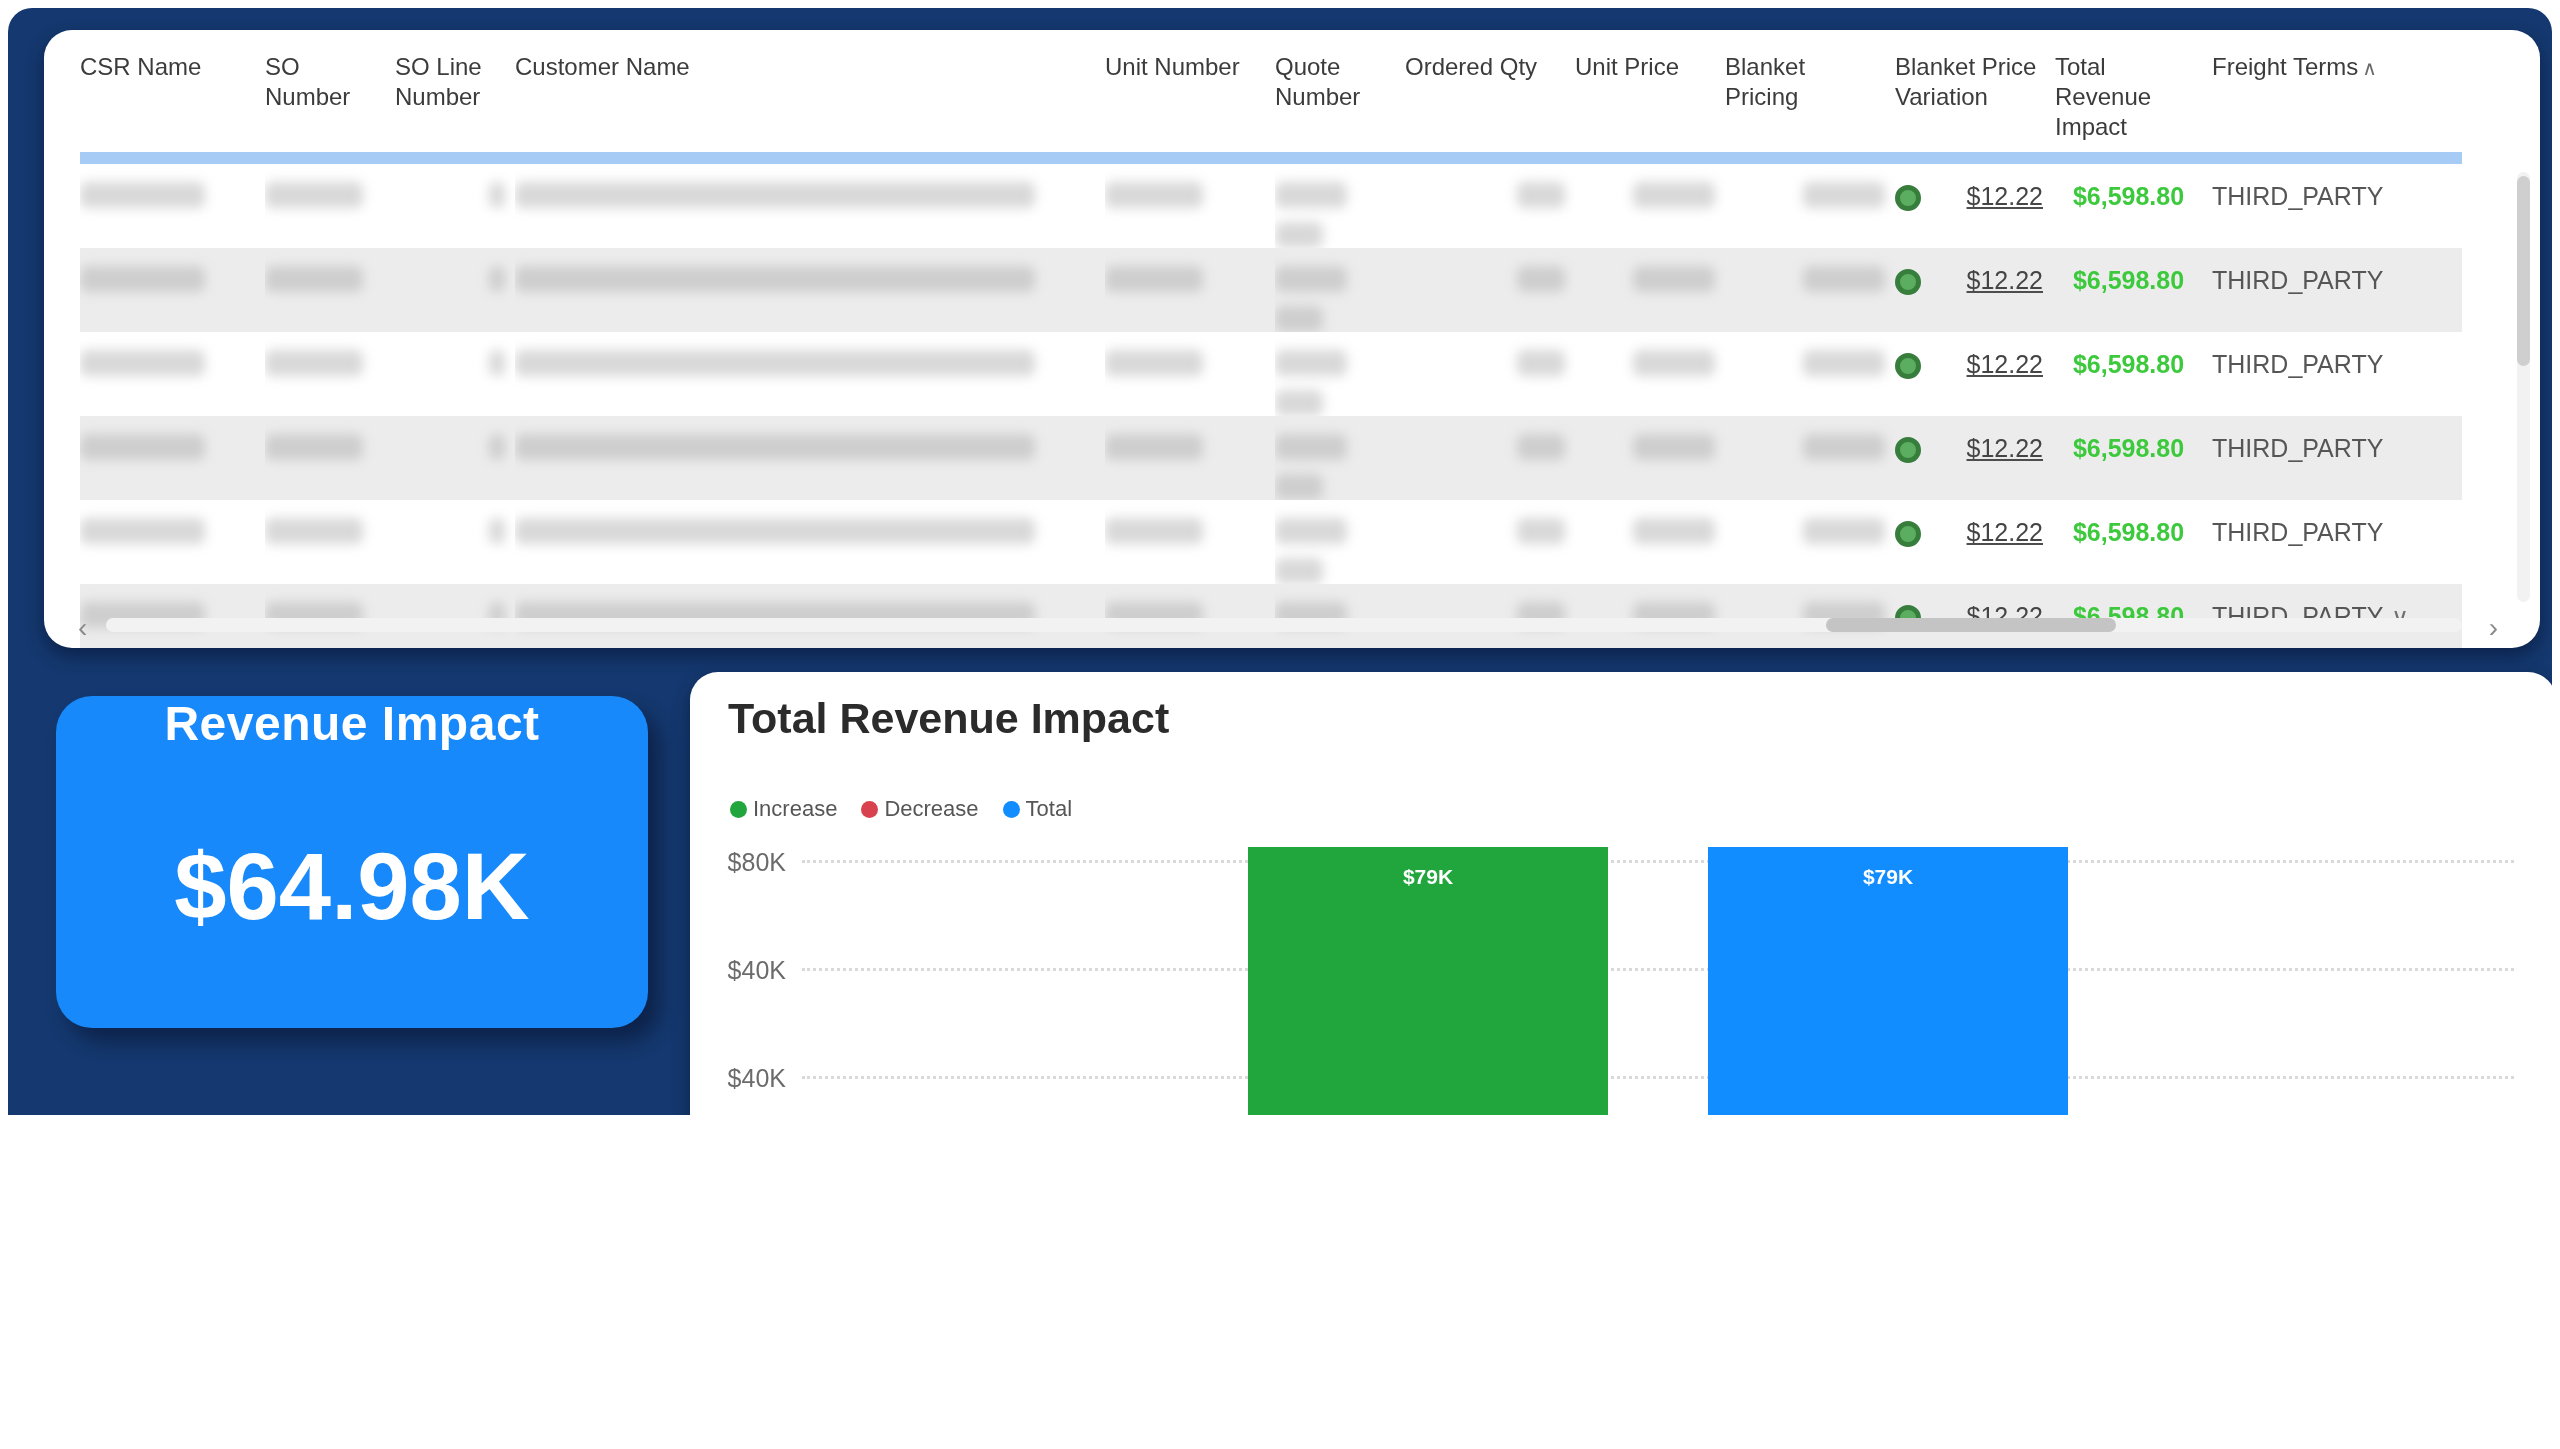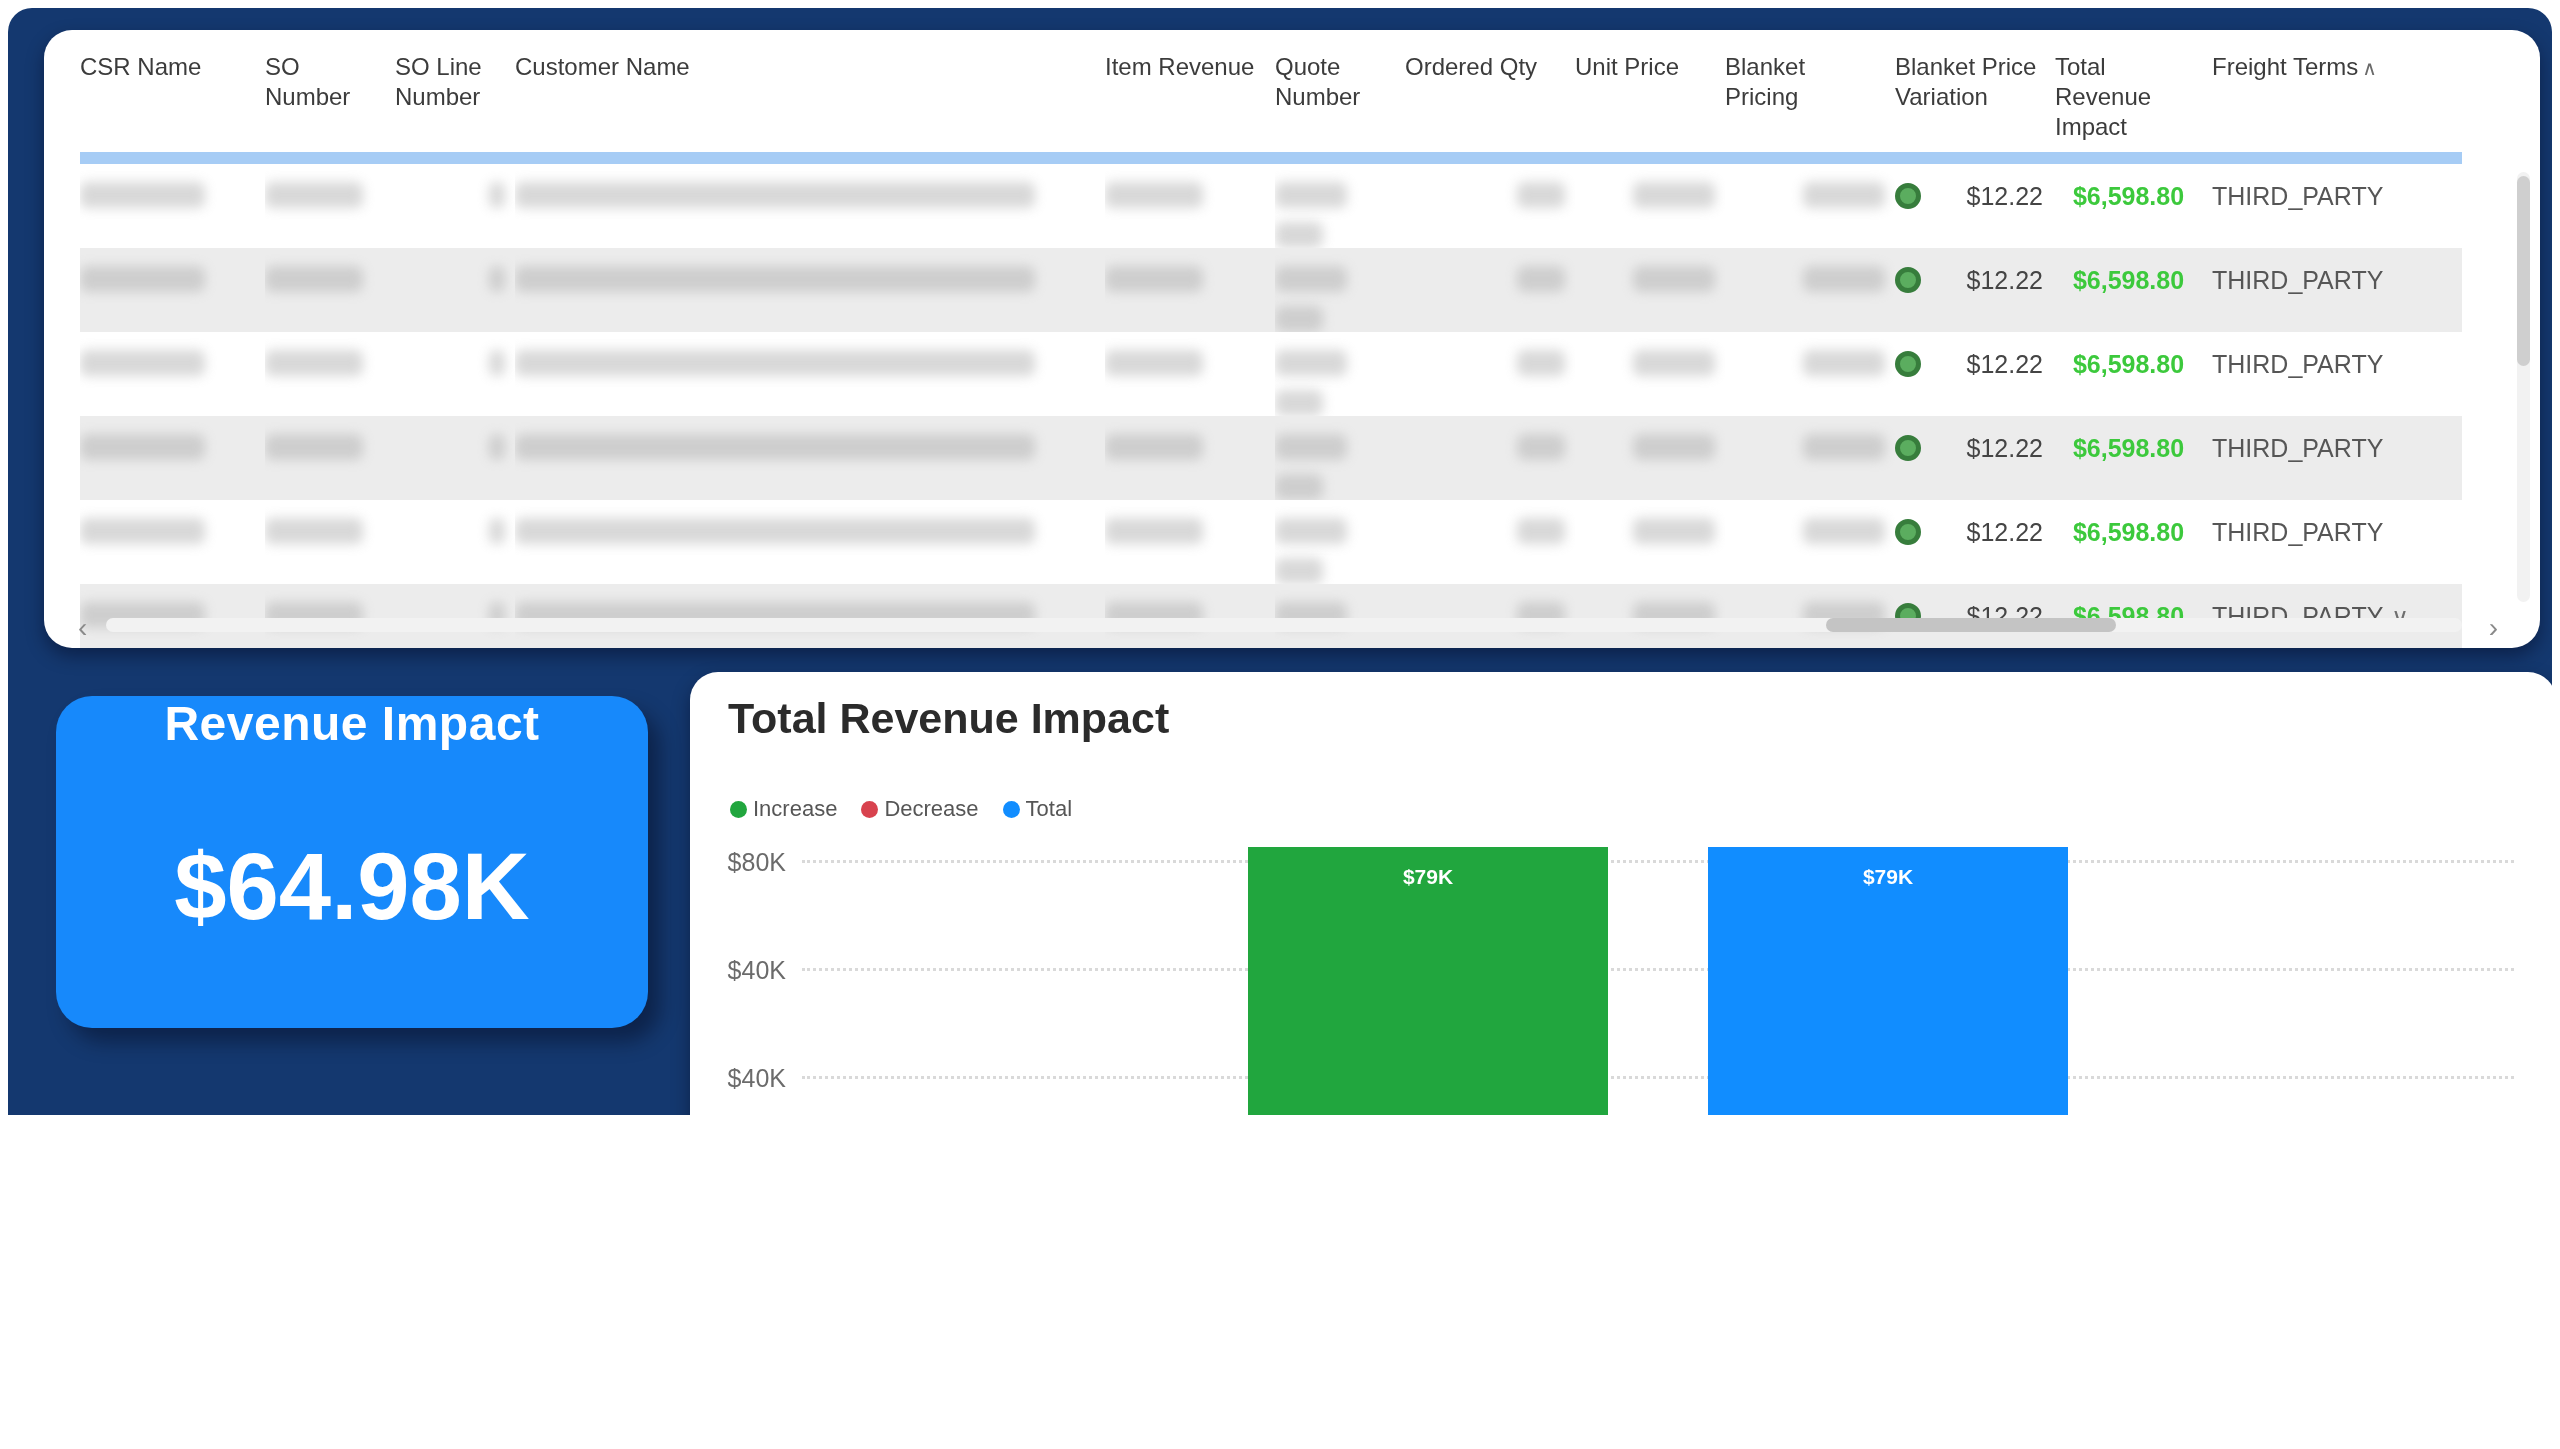--- a/index.html
+++ b/index.html
@@ -15,21 +15,21 @@
   table.grid { margin-left:36px; width:2382px; border-collapse:collapse; table-layout:fixed; }
   .grid th { font-size:24px; color:#3c3c3c; font-weight:400; text-align:left;
     vertical-align:top; padding:22px 10px 10px 0; line-height:1.25; height:118px; }
   .grid th .sort { color:#6a6a6a; font-size:20px; margin-left:4px; }
   tr.strip-row td { height:12px; padding:0; background:#A6CCF5; }
   .grid td { height:78px; vertical-align:top; padding:18px 10px 0 0; font-size:25px; color:#4d4d4d; overflow:hidden; }
   tr.even td { background:#ECECEC; }
   td.num, th.num { text-align:right; }
   td.money { color:#3CC93C; font-weight:700; text-align:center; white-space:nowrap; }
   td.freight { color:#565656; white-space:nowrap; }
-  .varwrap { display:flex; justify-content:space-between; align-items:center; padding-right:2px; }
+  .varwrap { display:flex; justify-content:space-between; align-items:flex-end; padding-right:2px;text-decoration:underline; }
   .dot-ind { width:26px; height:26px; border-radius:50%; background:#5BAD5F;
     border:5px solid #377D3C; display:inline-block; margin-top:-2px; }
   .varval { color:#454545; white-space:nowrap; }
   .blob { height:26px; border-radius:7px; background:#a9a9a9; opacity:.45; filter:blur(6px); }
   .blob + .blob { margin-top:14px; }
   .right { margin-left:auto; }
   .w14{width:16px}.w45{width:48px}.w70{width:72px}.w80{width:82px}
   .w95{width:98px}.w120{width:125px}.w520{width:520px}
   .down-ind { color:#6f6f6f; font-size:24px; margin-left:8px; }
   
@@ -96,21 +96,21 @@
         <col style="width:160px">
             <col style="width:157px">
             <col style="width:250px">
       </colgroup>
       <thead>
         <tr>
           <th>CSR Name</th>
           <th>SO Number</th>
           <th>SO Line Number</th>
           <th>Customer Name</th>
-          <th>Item Revenue</th>
+          <th>Unit Number</th>
           <th>Quote Number</th>
           <th>Ordered Qty</th>
           <th>Unit Price</th>
           <th>Blanket Pricing</th>
           <th>Blanket Price Variation</th>
           <th>Total Revenue Impact</th>
           <th><span>Freight Terms</span><span class="sort">∧</span></th>
         </tr>
       </thead>
       <tbody>

